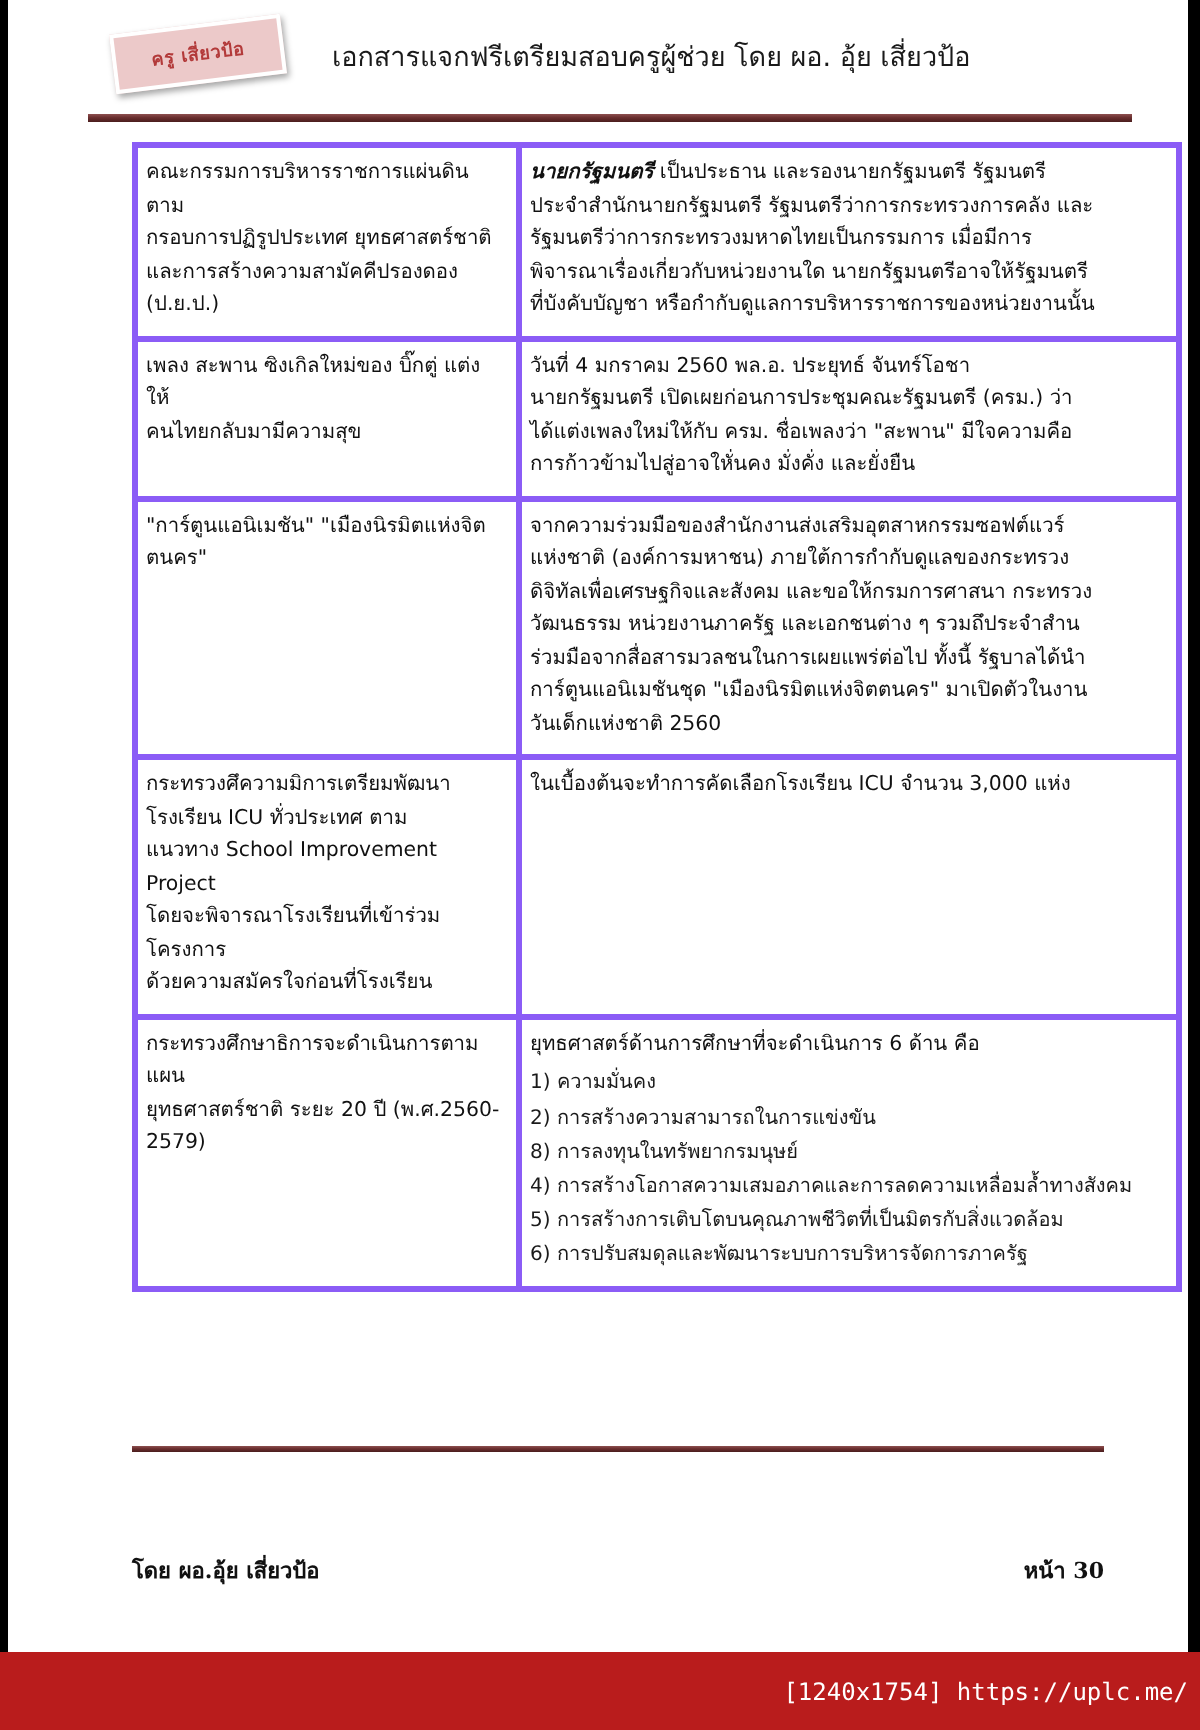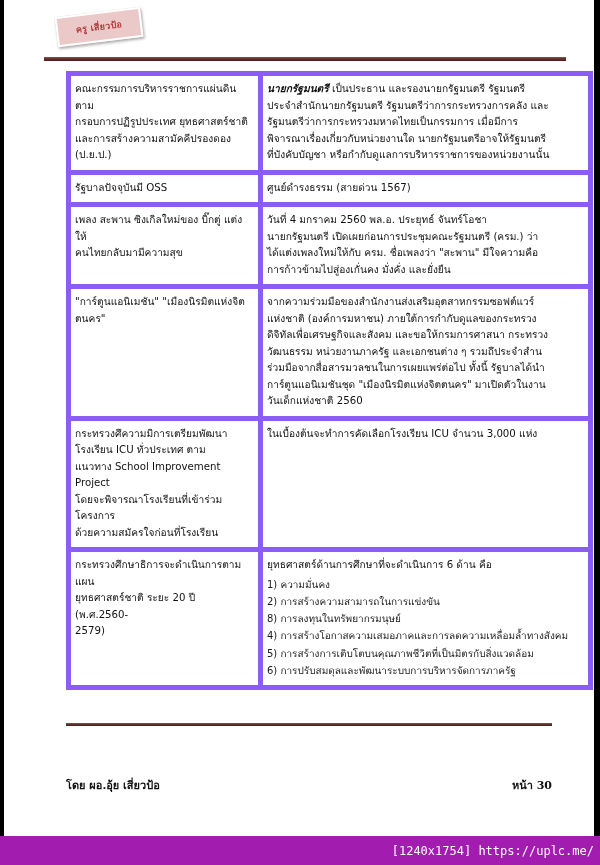--- a/index.html
+++ b/index.html
@@ -75,21 +75,21 @@
   }
 
   
   #content-table {
     width: 475px;
     margin: 9px 0 0 62px;
     border-collapse: collapse;
     table-layout: fixed;
   }
   #content-table td {
-    border: 5px solid #8b5cf6;
+    border: 3px solid #8b5cf6;
     vertical-align: top;
     padding: 5px 7px 6px 4px;
     font-size: 10.2px;
     line-height: 1.62;
     color: #111;
     font-family: "DejaVu Sans", sans-serif;
   }
   #content-table td.col-left  { width: 192px; }
   #content-table td.col-right { width: 330px; }
 
@@ -134,22 +134,22 @@
     font-weight: bold;
     color: #111;
     font-family: "DejaVu Serif", serif;
     margin-top: 43px;
   }
 
   
   #status-strip {
     position: absolute;
     left: 0; bottom: 0;
-    width: 600px; height: 29px;
-    background: #a21caf;
+    width: 600px; height: 39px;
+    background: #b91c1c;
     display: flex;
     align-items: center;
     justify-content: flex-end;
     padding-right: 6px;
   }
   #status-text {
     color: #ffffff;
     font-size: 12px;
     font-family: "DejaVu Sans Mono", monospace;
     letter-spacing: 0px;
@@ -160,20 +160,21 @@
 <body>
 
 <div id="viewer">
 
   <div id="page">
 
     <div id="header">
       <div id="brand-badge">
         <span class="badge-text">ครู เสี่ยวป้อ</span>
       </div>
+      <div id="header-title">เอกสารแจกฟรีเตรียมสอบครูผู้ช่วย   โดย ผอ. อุ้ย เสี่ยวป้อ</div>
       <div id="header-rule"></div>
     </div>
 
     <table id="content-table">
       <tbody>
 
         <tr>
           <td class="col-left">
             <span class="cell-line">คณะกรรมการบริหารราชการแผ่นดินตาม</span>
             <span class="cell-line">กรอบการปฏิรูปประเทศ ยุทธศาสตร์ชาติ</span>
@@ -182,39 +183,31 @@
           </td>
           <td class="col-right">
             <span class="cell-line"><span class="lead-bold-italic">นายกรัฐมนตรี</span><span> เป็นประธาน และรองนายกรัฐมนตรี รัฐมนตรี</span></span>
             <span class="cell-line">ประจำสำนักนายกรัฐมนตรี รัฐมนตรีว่าการกระทรวงการคลัง และ</span>
             <span class="cell-line">รัฐมนตรีว่าการกระทรวงมหาดไทยเป็นกรรมการ เมื่อมีการ</span>
             <span class="cell-line">พิจารณาเรื่องเกี่ยวกับหน่วยงานใด นายกรัฐมนตรีอาจให้รัฐมนตรี</span>
             <span class="cell-line">ที่บังคับบัญชา หรือกำกับดูแลการบริหารราชการของหน่วยงานนั้น</span>
           </td>
         </tr>
 
-        <tr>
-          <td class="col-left">
-            <span class="cell-line">รัฐบาลปัจจุบันมี OSS</span>
-          </td>
-          <td class="col-right">
-            <span class="cell-line">ศูนย์ดำรงธรรม (สายด่วน 1567)</span>
-          </td>
-        </tr>
 
         <tr>
           <td class="col-left">
             <span class="cell-line">เพลง สะพาน ซิงเกิลใหม่ของ บิ๊กตู่ แต่งให้</span>
             <span class="cell-line">คนไทยกลับมามีความสุข</span>
           </td>
           <td class="col-right">
             <span class="cell-line">วันที่ 4 มกราคม 2560 พล.อ. ประยุทธ์ จันทร์โอชา</span>
             <span class="cell-line">นายกรัฐมนตรี เปิดเผยก่อนการประชุมคณะรัฐมนตรี (ครม.) ว่า</span>
             <span class="cell-line">ได้แต่งเพลงใหม่ให้กับ ครม. ชื่อเพลงว่า "สะพาน" มีใจความคือ</span>
-            <span class="cell-line">การก้าวข้ามไปสู่องเกั่นคง มั่งคั่ง และยั่งยืน</span>
+            <span class="cell-line">การก้าวข้ามไปสู่อาจใหั่นคง มั่งคั่ง และยั่งยืน</span>
           </td>
         </tr>
 
         <tr>
           <td class="col-left">
             <span class="cell-line">"การ์ตูนแอนิเมชัน" "เมืองนิรมิตแห่งจิต</span>
             <span class="cell-line">ตนคร"</span>
           </td>
           <td class="col-right">
             <span class="cell-line">จากความร่วมมือของสำนักงานส่งเสริมอุตสาหกรรมซอฟต์แวร์</span>

